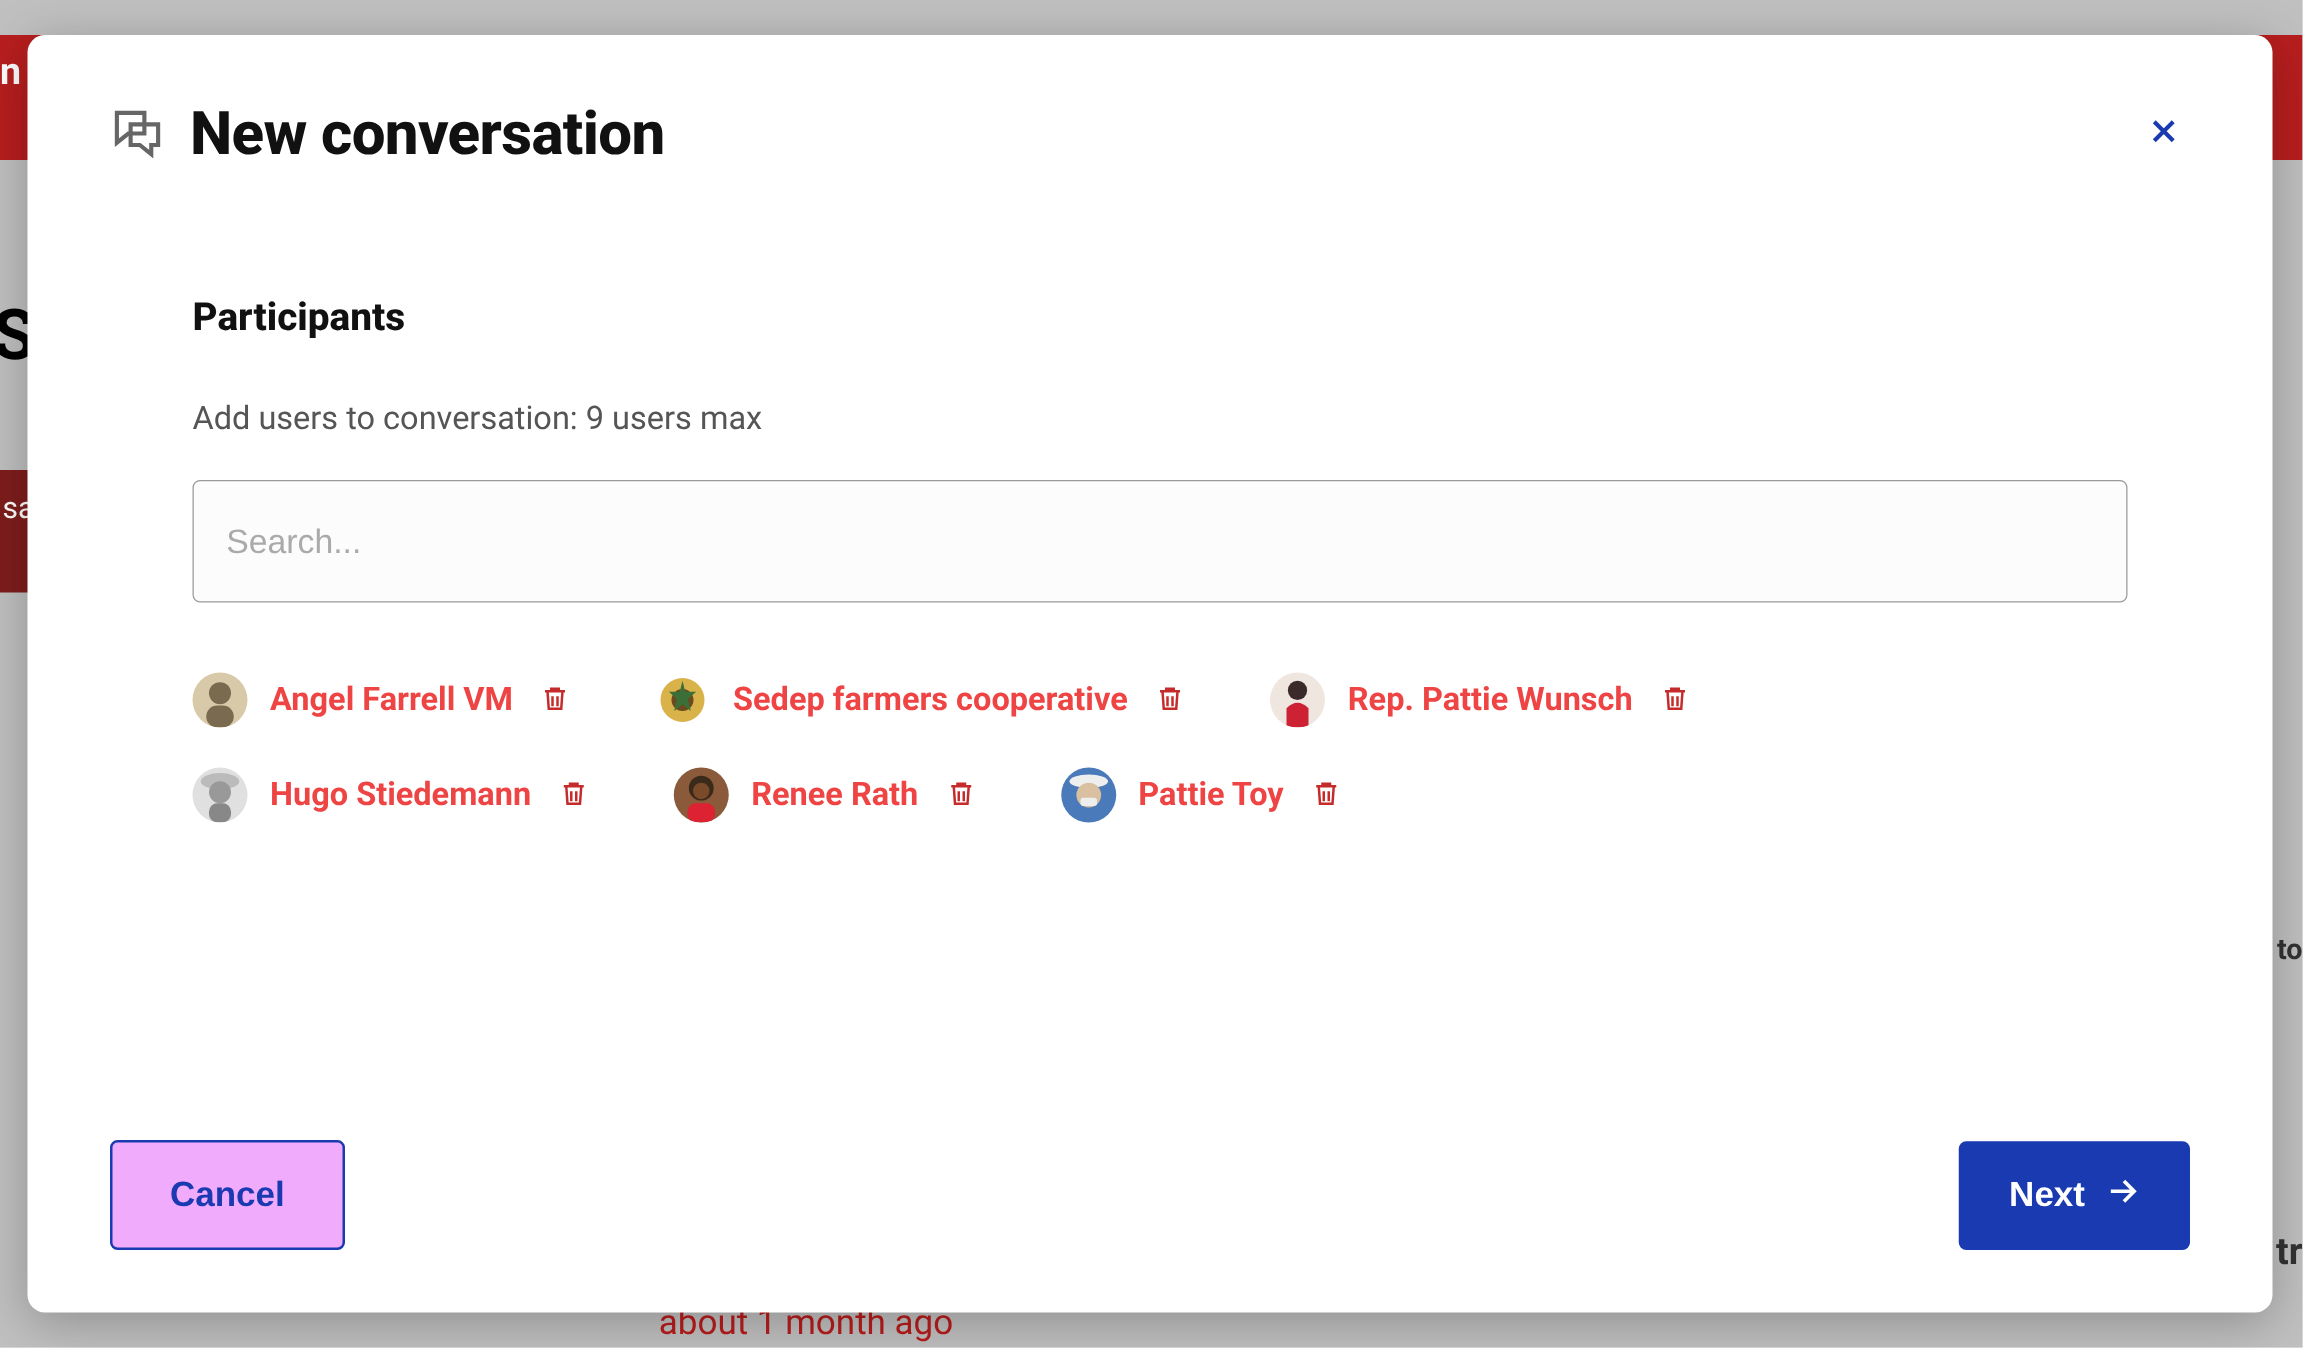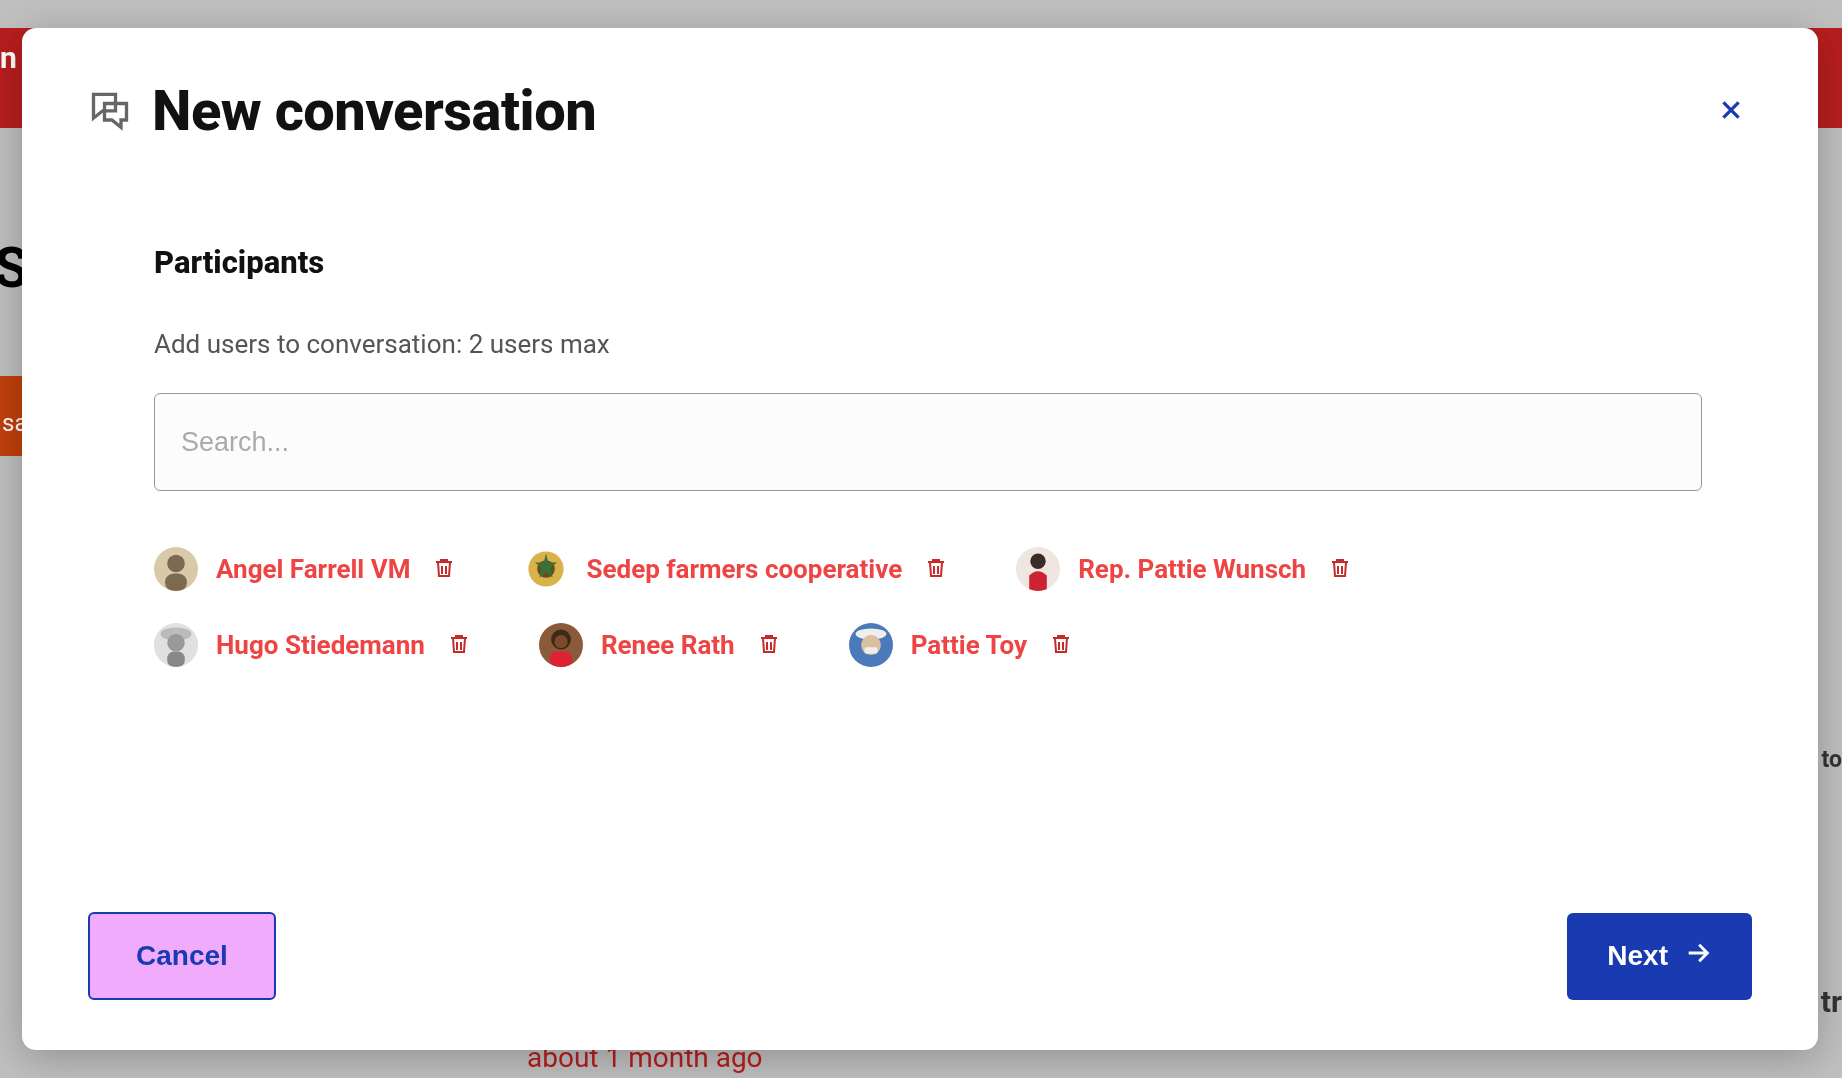--- a/index.html
+++ b/index.html
@@ -35,26 +35,26 @@
       position: absolute;
       color: #000;
       font-size: 56px;
       font-weight: 700;
     }
     .bg-blue-block {
       position: absolute;
       top: 376px;
       left: 0;
       width: 32px;
-      height: 80px;
-      background: #c2410c;
+      height: 98px;
+      background: #7f1d1d;
       color: white;
       font-size: 24px;
       padding-left: 2px;
-      padding-top: 33px;
+      padding-top: 16px;
       overflow: hidden;
     }
     .bg-bottom-text {
       position: absolute;
       bottom: 4px;
       left: 527px;
       color: #b91c1c;
       font-size: 28px;
     }
     .modal {
@@ -80,21 +80,21 @@
       align-items: center;
       gap: 20px;
     }
     .conversation-icon {
       width: 44px;
       height: 44px;
       stroke: #666;
       flex-shrink: 0;
     }
     .modal-title {
-      font-size: 56px;
+      font-size: 48px;
       font-weight: 800;
       color: #111;
       letter-spacing: -0.5px;
     }
     .close-btn {
       background: none;
       border: none;
       cursor: pointer;
       padding: 8px;
     }
@@ -244,21 +244,21 @@
       <span>
         <svg viewBox="0 0 24 24" fill="none">
             <path d="M5 5 L19 19 M19 5 L5 19"></path>
           </svg>
       </span>
     </button>
   </div>
 
   <div class="content">
     <h2 class="section-title">Participants</h2>
-    <p class="helper-text">Add users to conversation: 2 users max</p>
+    <p class="helper-text">Add users to conversation: 9 users max</p>
     <input type="text" class="search-input" placeholder="Search..." style="">
 
     <div class="participants-list">
       <div class="participant-chip">
         <span class="avatar" style="background:#d8c9a8;">
           <svg viewBox="0 0 40 40">
               <circle cx="20" cy="15" r="8" fill="#7a6a4f"></circle>
               <rect x="10" y="24" width="20" height="16" rx="8" fill="#7a6a4f"></rect>
             </svg>
         </span>

